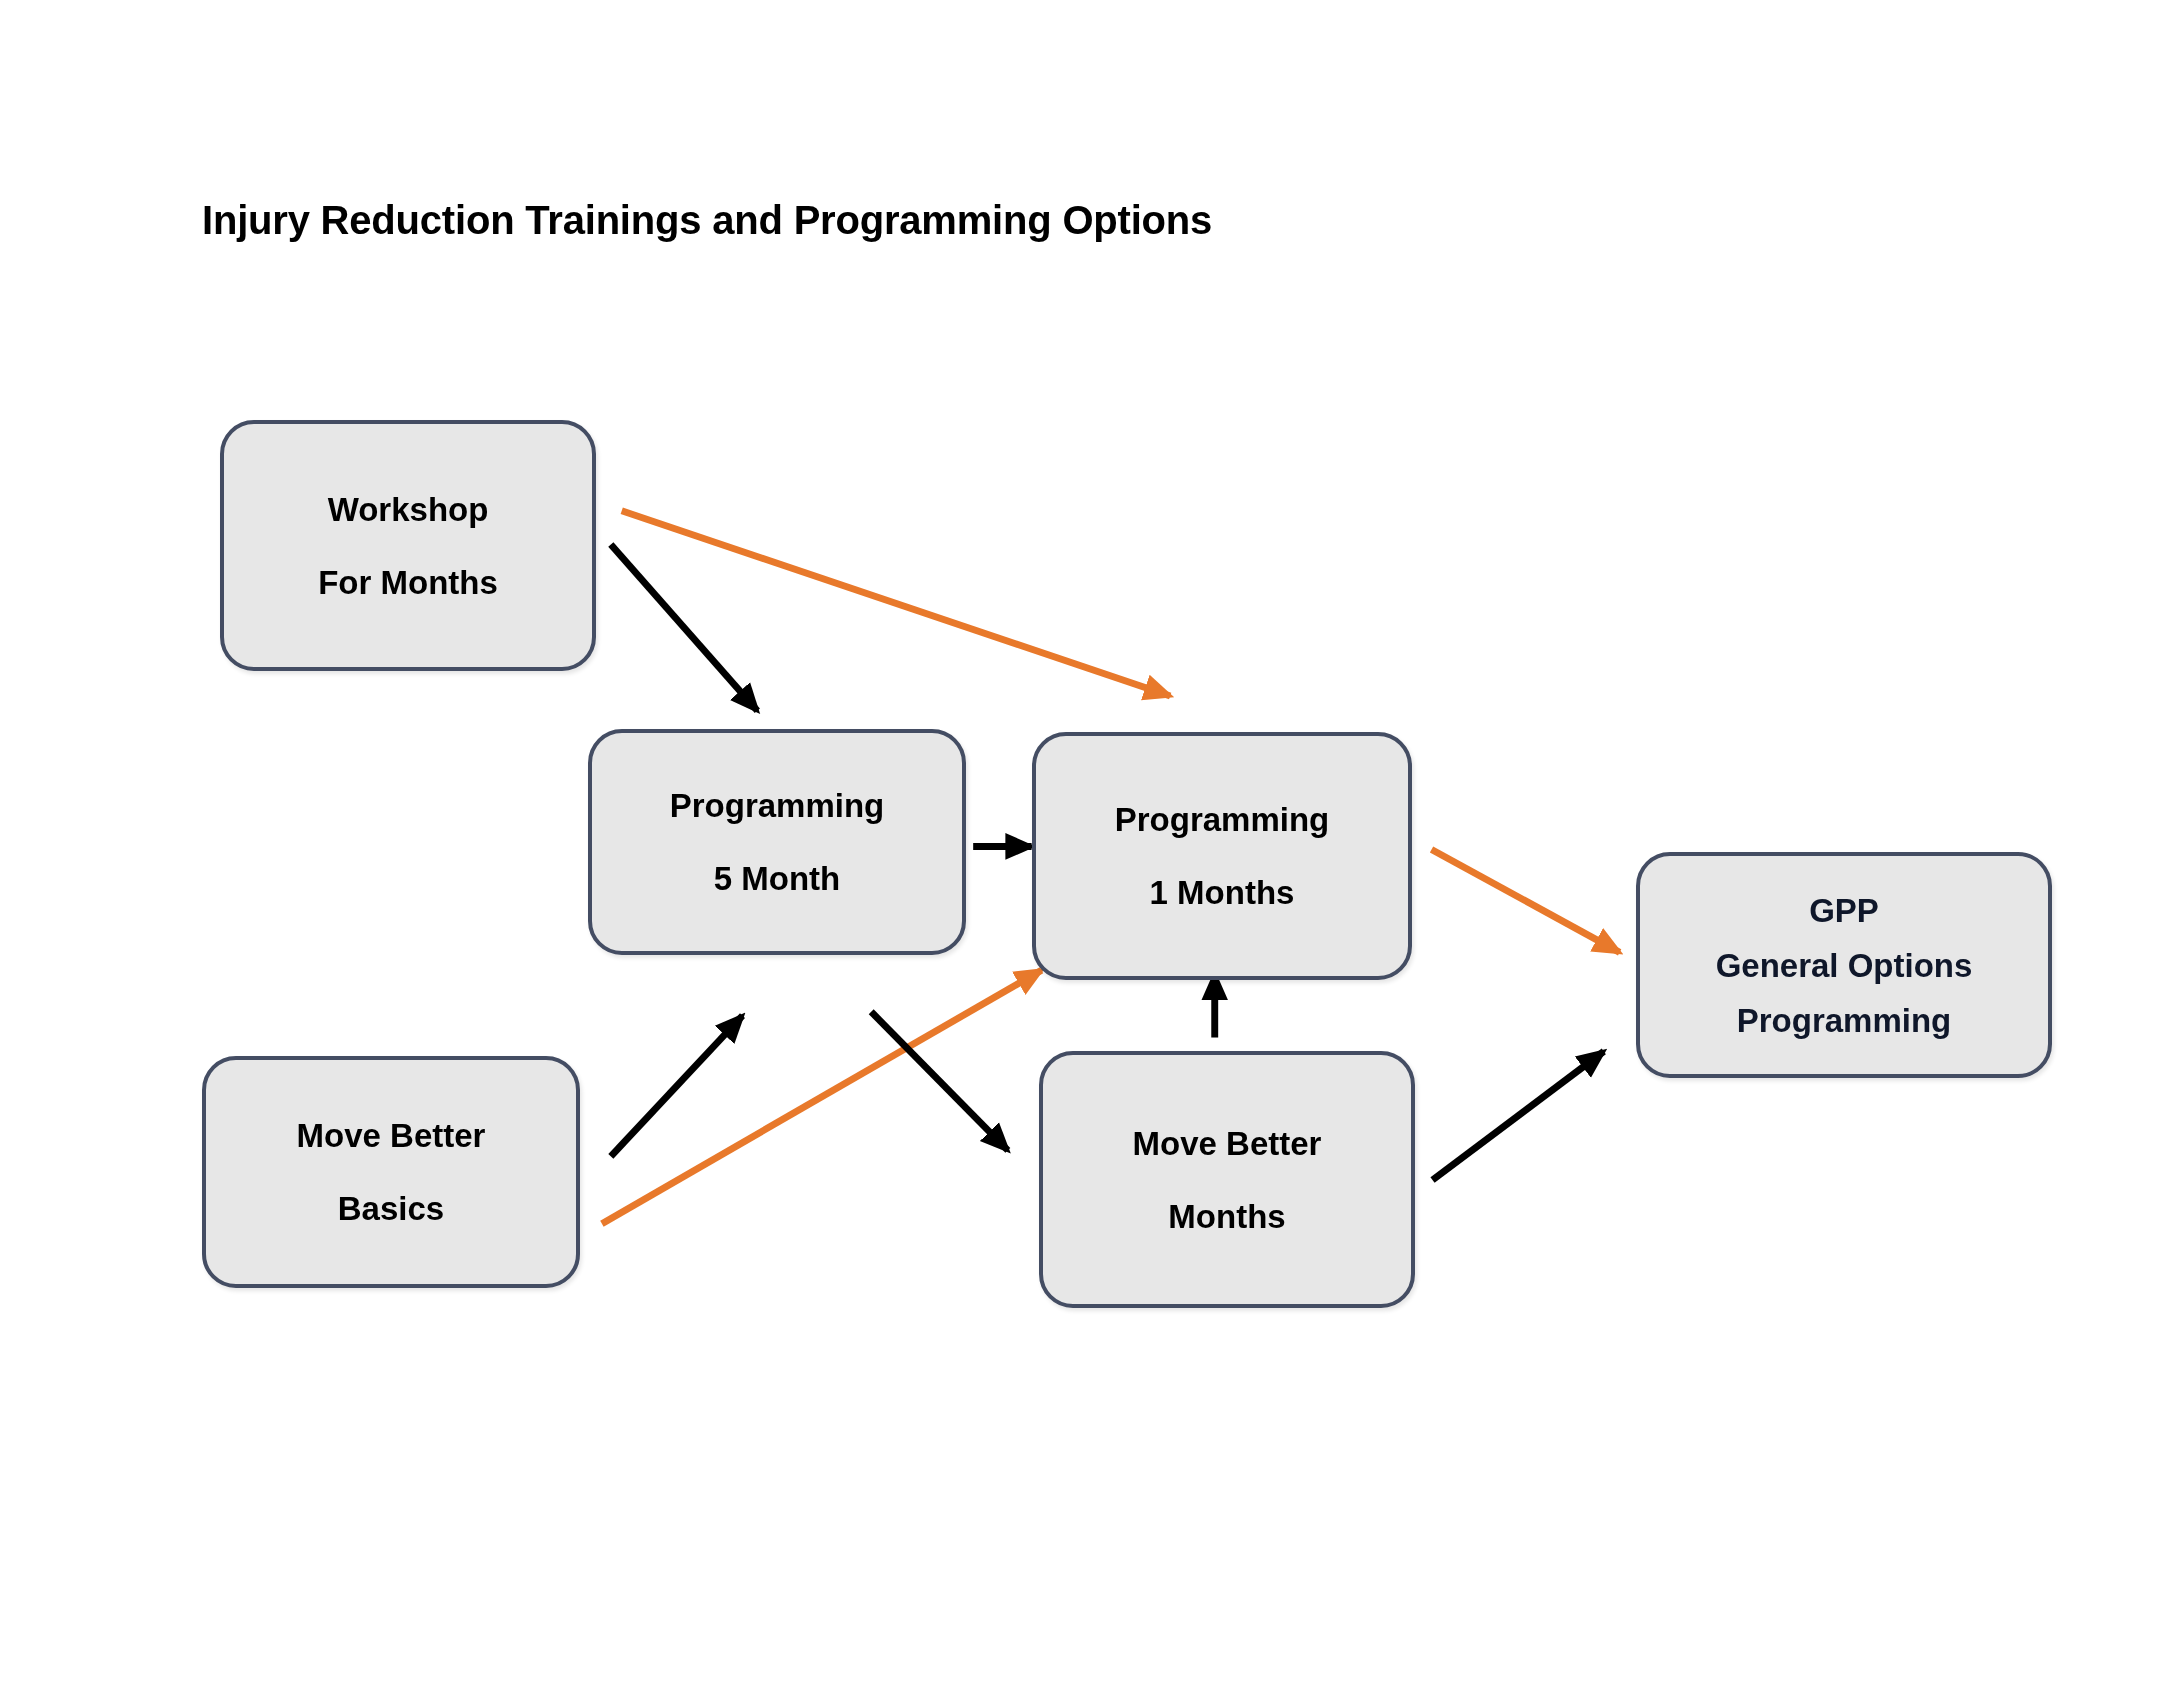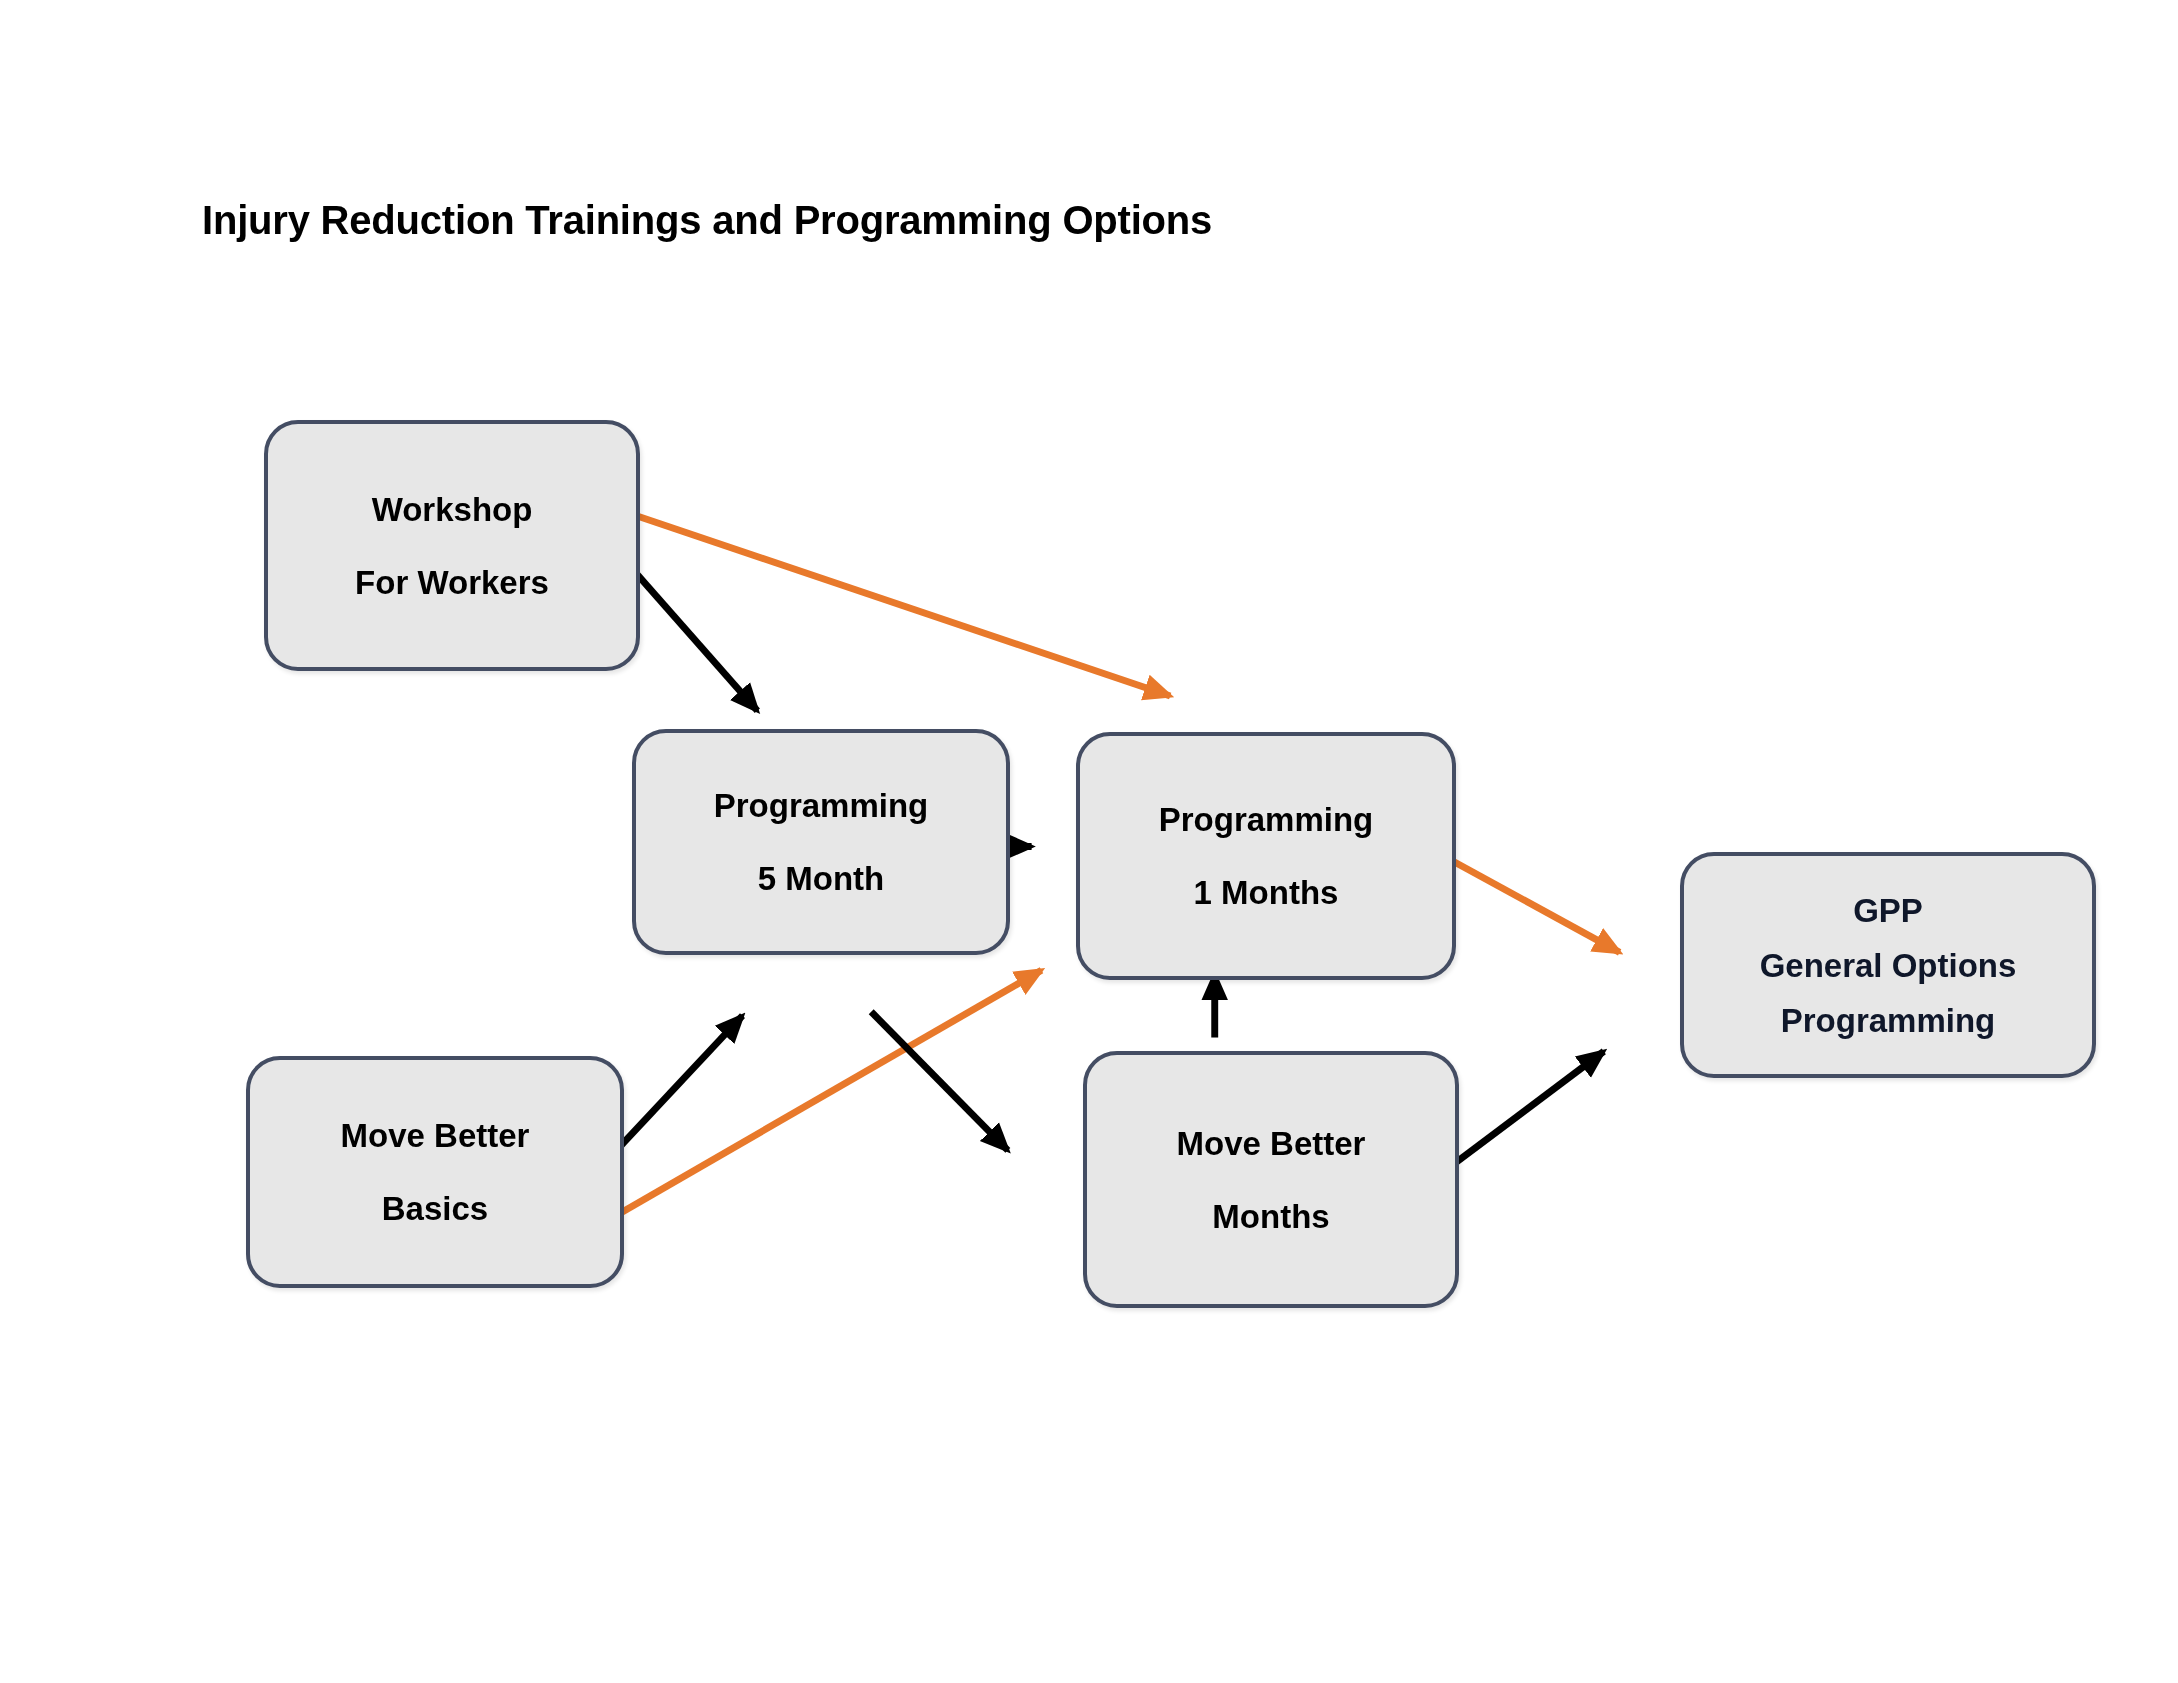--- a/index.html
+++ b/index.html
@@ -46,21 +46,20 @@
     display: flex;
     flex-direction: column;
     align-items: center;
     justify-content: center;
     text-align: center;
     color: #000000;
     font-weight: bold;
     font-size: 33px;
     line-height: 1.0;
     box-shadow: 2px 3px 4px rgba(0,0,0,0.10);
-    margin-left: 44px;
   }
   .node .line {
     display: block;
     padding: 0;
     margin: 0;
   }
   .node .line + .line {
     margin-top: 40px;
   }
   .node.tight .line + .line {
@@ -92,21 +91,21 @@
         <line x1="608" y1="1236" x2="1052" y2="980" stroke="#E8792B" stroke-width="7" stroke-linecap="butt" marker-end="url(#arrow-accent)"></line>
         <line x1="880" y1="1022" x2="1018" y2="1162" stroke="#000000" stroke-width="7" stroke-linecap="butt" marker-end="url(#arrow-primary)"></line>
         <line x1="1227" y1="1048" x2="1227" y2="984" stroke="#000000" stroke-width="7" stroke-linecap="butt" marker-end="url(#arrow-primary)"></line>
         <line x1="1447" y1="1192" x2="1620" y2="1062" stroke="#000000" stroke-width="7" stroke-linecap="butt" marker-end="url(#arrow-primary)"></line>
       </g>
   </svg>
 
   <div id="node-layer">
       <div class="node" style="left: 220px; top: 420px; width: 376px; height: 251px; background: rgb(231, 231, 231); border-color: rgb(68, 77, 99); color: rgb(0, 0, 0);">
         <span class="line">Workshop</span>
-        <span class="line">For Workers</span>
+        <span class="line">For Months</span>
       </div>
       <div class="node" style="left: 588px; top: 729px; width: 378px; height: 226px; background: rgb(231, 231, 231); border-color: rgb(68, 77, 99); color: rgb(0, 0, 0);">
         <span class="line">Programming</span>
         <span class="line">5 Month</span>
       </div>
       <div class="node" style="left: 1032px; top: 732px; width: 380px; height: 248px; background: rgb(231, 231, 231); border-color: rgb(68, 77, 99); color: rgb(0, 0, 0);">
         <span class="line">Programming</span>
         <span class="line">1 Months</span>
       </div>
       <div class="node tight" style="left: 1636px; top: 852px; width: 416px; height: 226px; background: rgb(231, 231, 231); border-color: rgb(68, 77, 99); color: #0f172a;">

